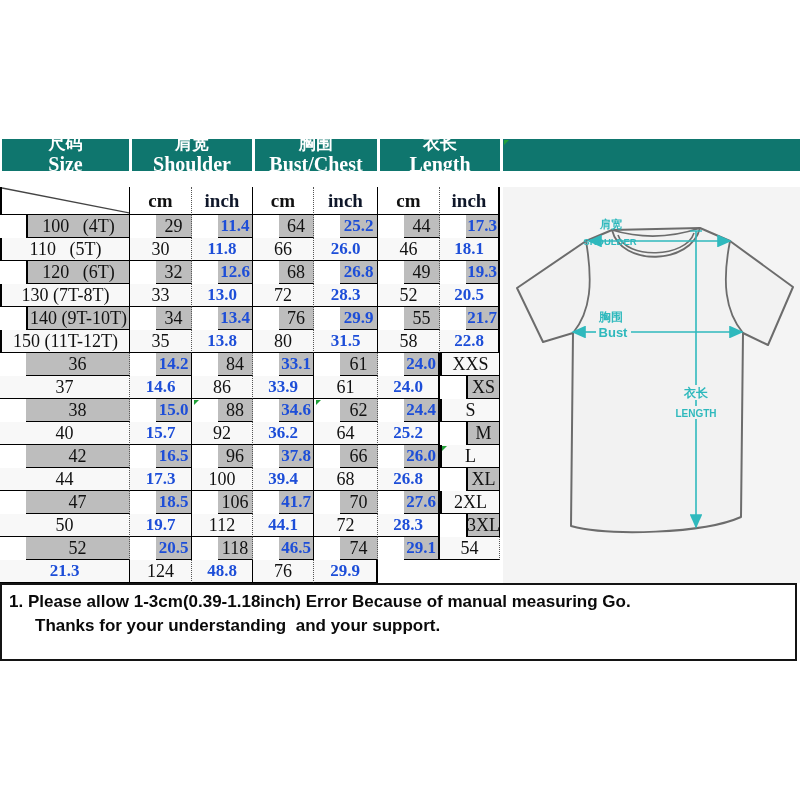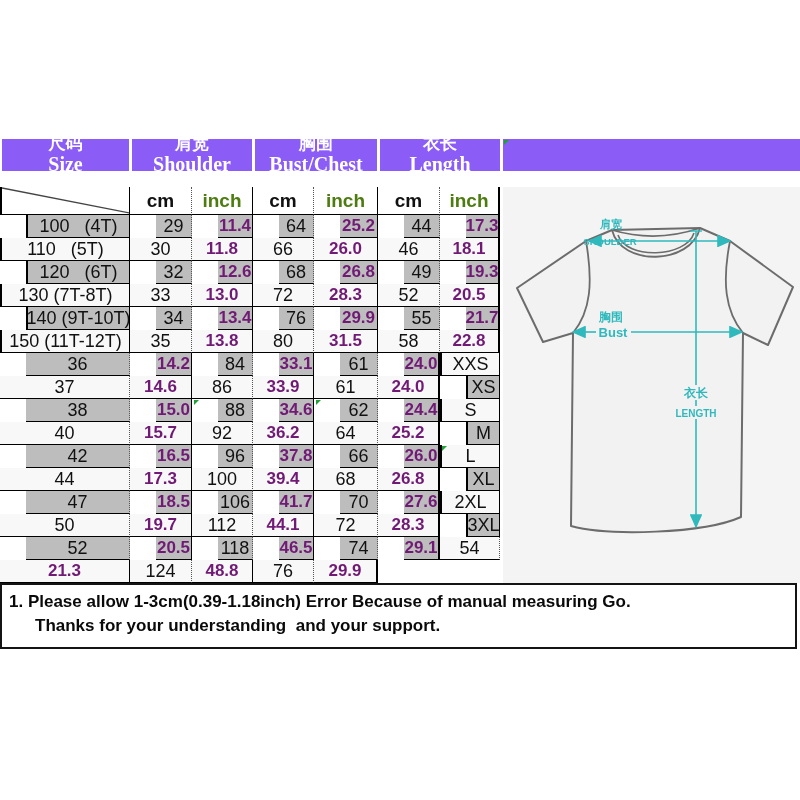--- a/index.html
+++ b/index.html
@@ -5,71 +5,72 @@
   html,body{margin:0;padding:0;}
   body{
     width:800px;height:800px;background:#ffffff;
     font-family:"Liberation Sans","DejaVu Sans",sans-serif;
     position:relative;overflow:hidden;
   }
   #scene{position:absolute;inset:0;}
 
   
   .head-cell{
-    position:absolute;top:139px;height:32px;background:#8b5cf6;
+    position:absolute;top:139px;height:32px;background:#0f766e;
     color:#fff;display:flex;flex-direction:column;align-items:center;justify-content:center;
     line-height:1.15;
   }
   .head-cell .zh{font-size:17px;font-weight:bold;}
   .head-cell .en{font-size:20px;font-weight:bold;font-family:Liberation Serif, serif;}
   #hc-size{left:2px;width:127px;}
   #hc-shoulder{left:132px;width:120px;}
   #hc-bust{left:255px;width:122px;}
   #hc-length{left:380px;width:120px;}
   #hc-blank{left:503px;width:297px;}
 
   
   #size-table{
     position:absolute;left:0;top:187px;width:500px;
     display:grid;
     grid-template-columns:130px 62px 61px 61px 64px 62px 60px;
     grid-auto-rows:23px;
     grid-template-rows:28px;
     box-sizing:border-box;
+    font-family:Liberation Serif, serif;
   }
   .cell{
     box-sizing:border-box;
     display:flex;align-items:center;justify-content:center;
     border-bottom:1px solid #000;
     font-size:18px;color:#111;white-space:pre;
     overflow:hidden;
   }
   .c0{border-left:2px solid #000;border-right:1.5px solid #000;}
   .c1,.c3,.c5{border-right:1px dotted #555;}
   .c2,.c4{border-right:1.5px solid #000;}
   .c6{border-right:2px solid #000;}
-  .inch-val{color:#701a75;font-weight:bold;font-size:17px;}
+  .inch-val{color:#1d4ed8;font-weight:bold;font-size:17px;}
   .row-gray{background:#bdbdbd;margin-left:26px;}
   .row-light{background:#f8f8f8;}
   .unit{background:#fff;font-weight:bold;font-size:19px;border-bottom:1.5px solid #000;}
-  .unit-inch{color:#4d7c0f;}
+  .unit-inch{color:#0f172a;}
   #diag-cell{position:relative;background:#fff;}
   #diag-cell svg{position:absolute;left:0;top:0;}
 
   
   #shirt-panel{
     position:absolute;left:503px;top:187px;width:297px;height:396px;
     background:#f4f4f4;
   }
   #shirt-panel svg{display:block;}
   .cyan-label{fill:#2fb9bd;font-weight:bold;}
 
   
   #notes-box{
-    position:absolute;left:0px;top:583px;width:797px;height:66px;
+    position:absolute;left:0px;top:583px;width:797px;height:78px;
     box-sizing:border-box;border:2px solid #141414;background:#fff;
     padding:5px 6px 0 7px;
   }
   .note-line{font-size:17px;font-weight:bold;color:#0a0a0a;line-height:24px;white-space:pre-wrap;}
   .note-indent{padding-left:26px;}
 
   
   .green-corner{
     position:absolute;width:0;height:0;
     border-top:5px solid #21a038;border-right:5px solid transparent;

